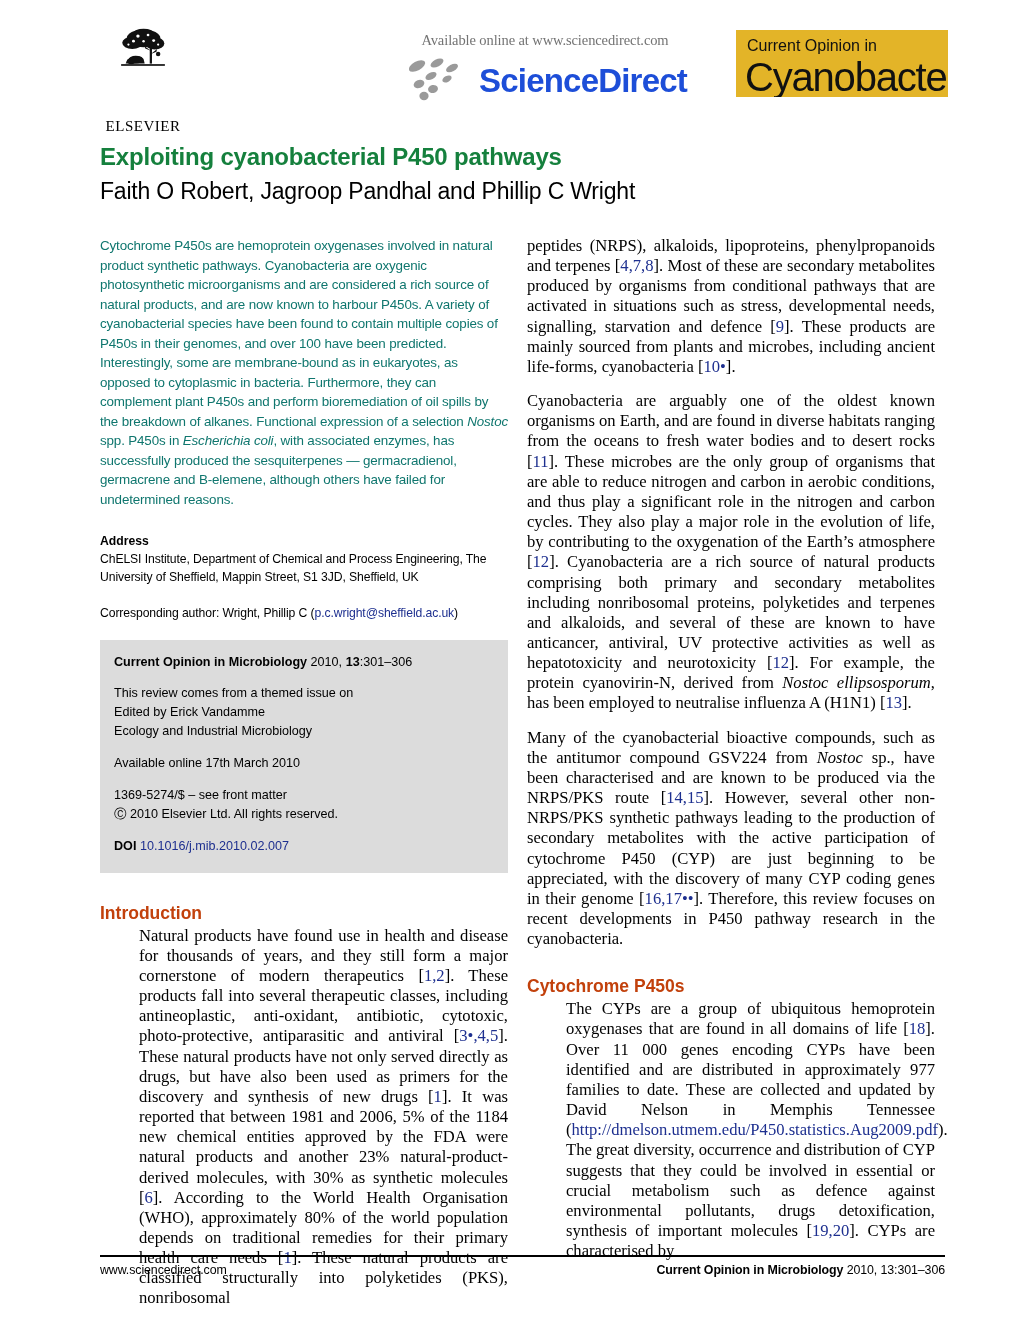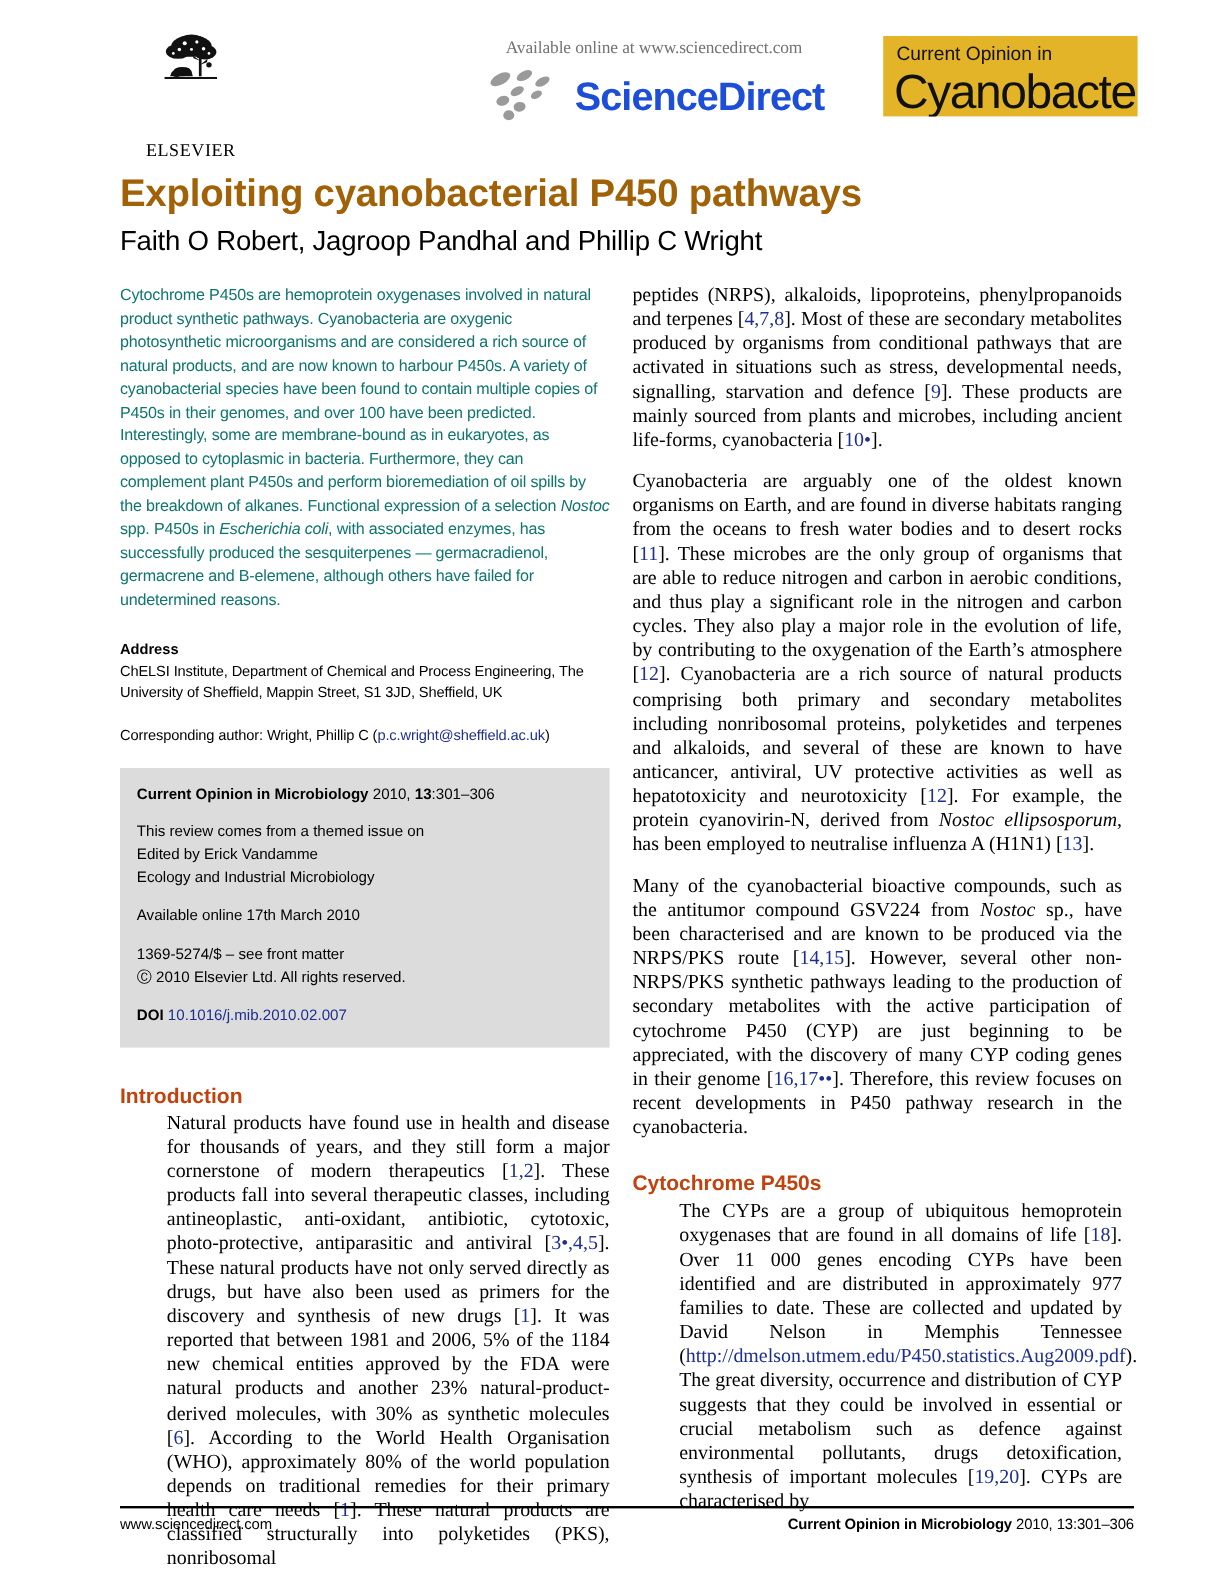--- a/index.html
+++ b/index.html
@@ -27,21 +27,21 @@
   
   .masthead {
     position: absolute;
     left: 95px;
     top: 22px;
     width: 855px;
     height: 112px;
   }
   .elsevier-logo {
     position: absolute;
-    left: 16px;
+    left: 0px;
     top: 4px;
     width: 96px;
     height: 108px;
     display: flex;
     flex-direction: column;
     align-items: center;
     justify-content: flex-end;
     gap: 44px;
   }
   .elsevier-tree {
@@ -116,23 +116,23 @@
   
   .title-block {
     position: absolute;
     left: 100px;
     top: 143px;
     width: 845px;
   }
   .article-title {
     font-family: "Liberation Sans", sans-serif;
     font-weight: bold;
-    font-size: 32px;
+    font-size: 24px;
     line-height: 1.15;
-    color: #a16207;
+    color: #15803d;
     margin: 0;
     letter-spacing: -0.2px;
   }
   .article-authors {
     font-family: "Liberation Sans", sans-serif;
     font-size: 23px;
     line-height: 1.2;
     color: #000;
     margin: 7px 0 0 0;
     letter-spacing: -0.2px;

